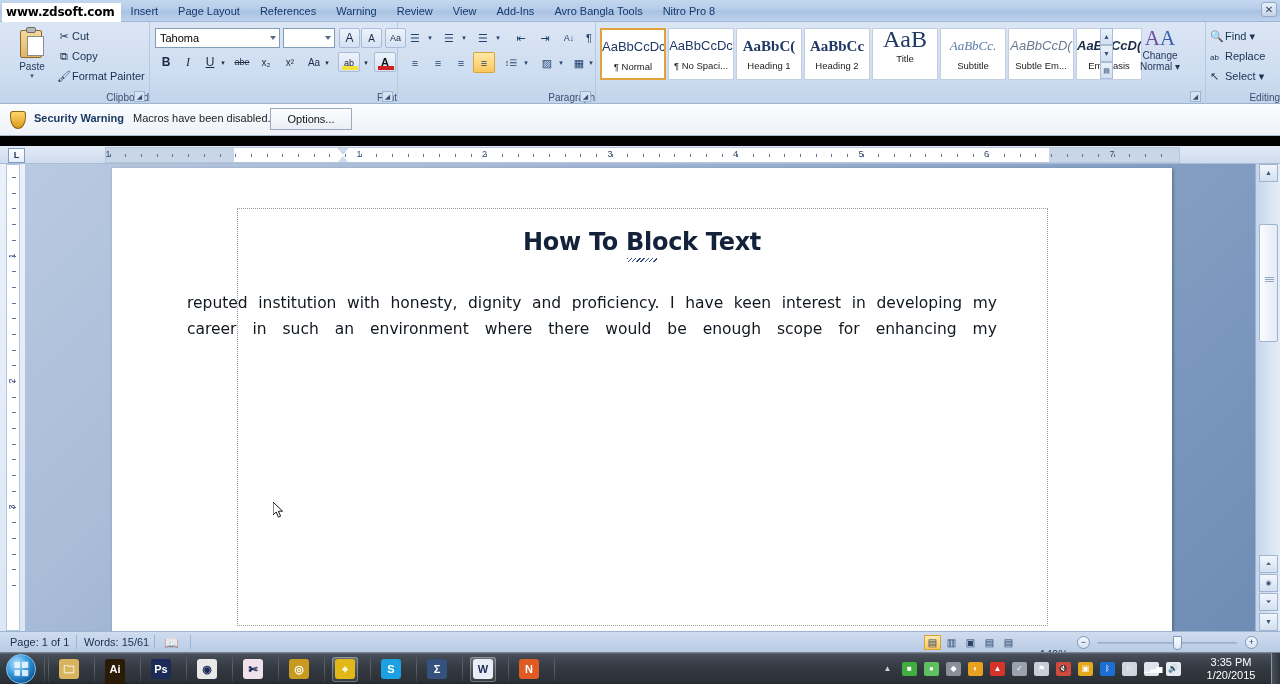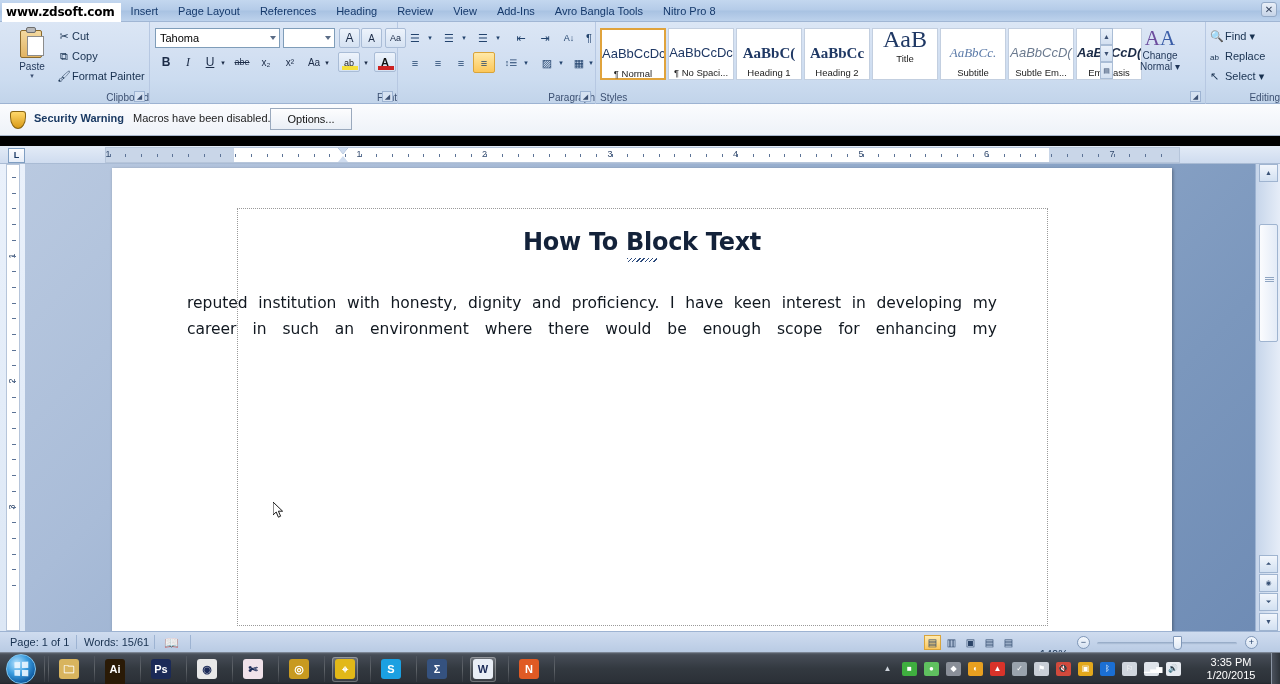--- a/index.html
+++ b/index.html
@@ -117,21 +117,21 @@
   }
   .listico { display:inline-block; font-size: 11px; }
 
   
   #g-styles { left: 596px; width: 610px; }
   .styleitem {
     position: absolute; top: 6px; width: 66px; height: 52px;
     background: #fff; border: 1px solid #c3cfe0; text-align: center; cursor: default;
   }
   .styleitem.sel { border: 2px solid #e0a33c; }
-  .sp { font-size: 13px; color: #1f3864; margin-top: 16px; line-height: 16px; overflow:hidden; white-space:nowrap;}
+  .sp { font-size: 13px; color: #1f3864; margin-top: 9px; line-height: 16px; overflow:hidden; white-space:nowrap;}
   .sn { font-size: 9.5px; color: #222; margin-top: 6px; white-space: nowrap; }
   .style-scroll {
     position: absolute; top: 6px; right: 92px; width: 13px; height: 52px;
   }
   .ssbtn {
     width: 13px; height: 17px; border: 1px solid #aabdd6; background: linear-gradient(to bottom,#eaf1fa,#d3e0f1);
     font-size: 7px; color: #3c5072; text-align: center; line-height: 15px;
   }
   .changestyles {
     position: absolute; top: 4px; right: 8px; width: 74px; height: 58px; text-align: center;
@@ -342,21 +342,21 @@
 <body>
 
 <div id="app">
 
   <div class="tabbar">
     <div class="tabs" id="tabs-host">
         <div class="tab watermark">www.zdsoft.com</div>
         <div class="tab">Insert</div>
         <div class="tab">Page Layout</div>
         <div class="tab">References</div>
-        <div class="tab">Heading</div>
+        <div class="tab">Warning</div>
         <div class="tab">Review</div>
         <div class="tab">View</div>
         <div class="tab">Add-Ins</div>
         <div class="tab">Avro Bangla Tools</div>
         <div class="tab">Nitro Pro 8</div>
       </div>
     <div class="winbtn-close">✕</div>
   </div>
 
   <div class="ribbon">
@@ -483,21 +483,20 @@
       <div class="style-scroll">
         <div class="ssbtn">▲</div>
         <div class="ssbtn">▼</div>
         <div class="ssbtn">▤</div>
       </div>
       <div class="changestyles">
         <div class="cs-ico">A<span style="color:#3b5ea8;">A</span></div>
         <div class="cs-lbl">Change</div>
         <div class="cs-lbl">Normal ▾</div>
       </div>
-      <div class="grouplabel" style="text-align:left;padding-left:4px;">Styles</div>
       <div class="dl">◢</div>
     </div>
 
     <div class="group" id="g-edit">
       <div class="editem" style="top:5px;">
         <span class="mini" style="display:inline-block;width:15px;">🔍</span><span>Find ▾</span>
       </div>
       <div class="editem" style="top:25px;">
         <span class="mini" style="display:inline-block;width:15px;font-size:8px;">ab</span><span>Replace</span>
       </div>

